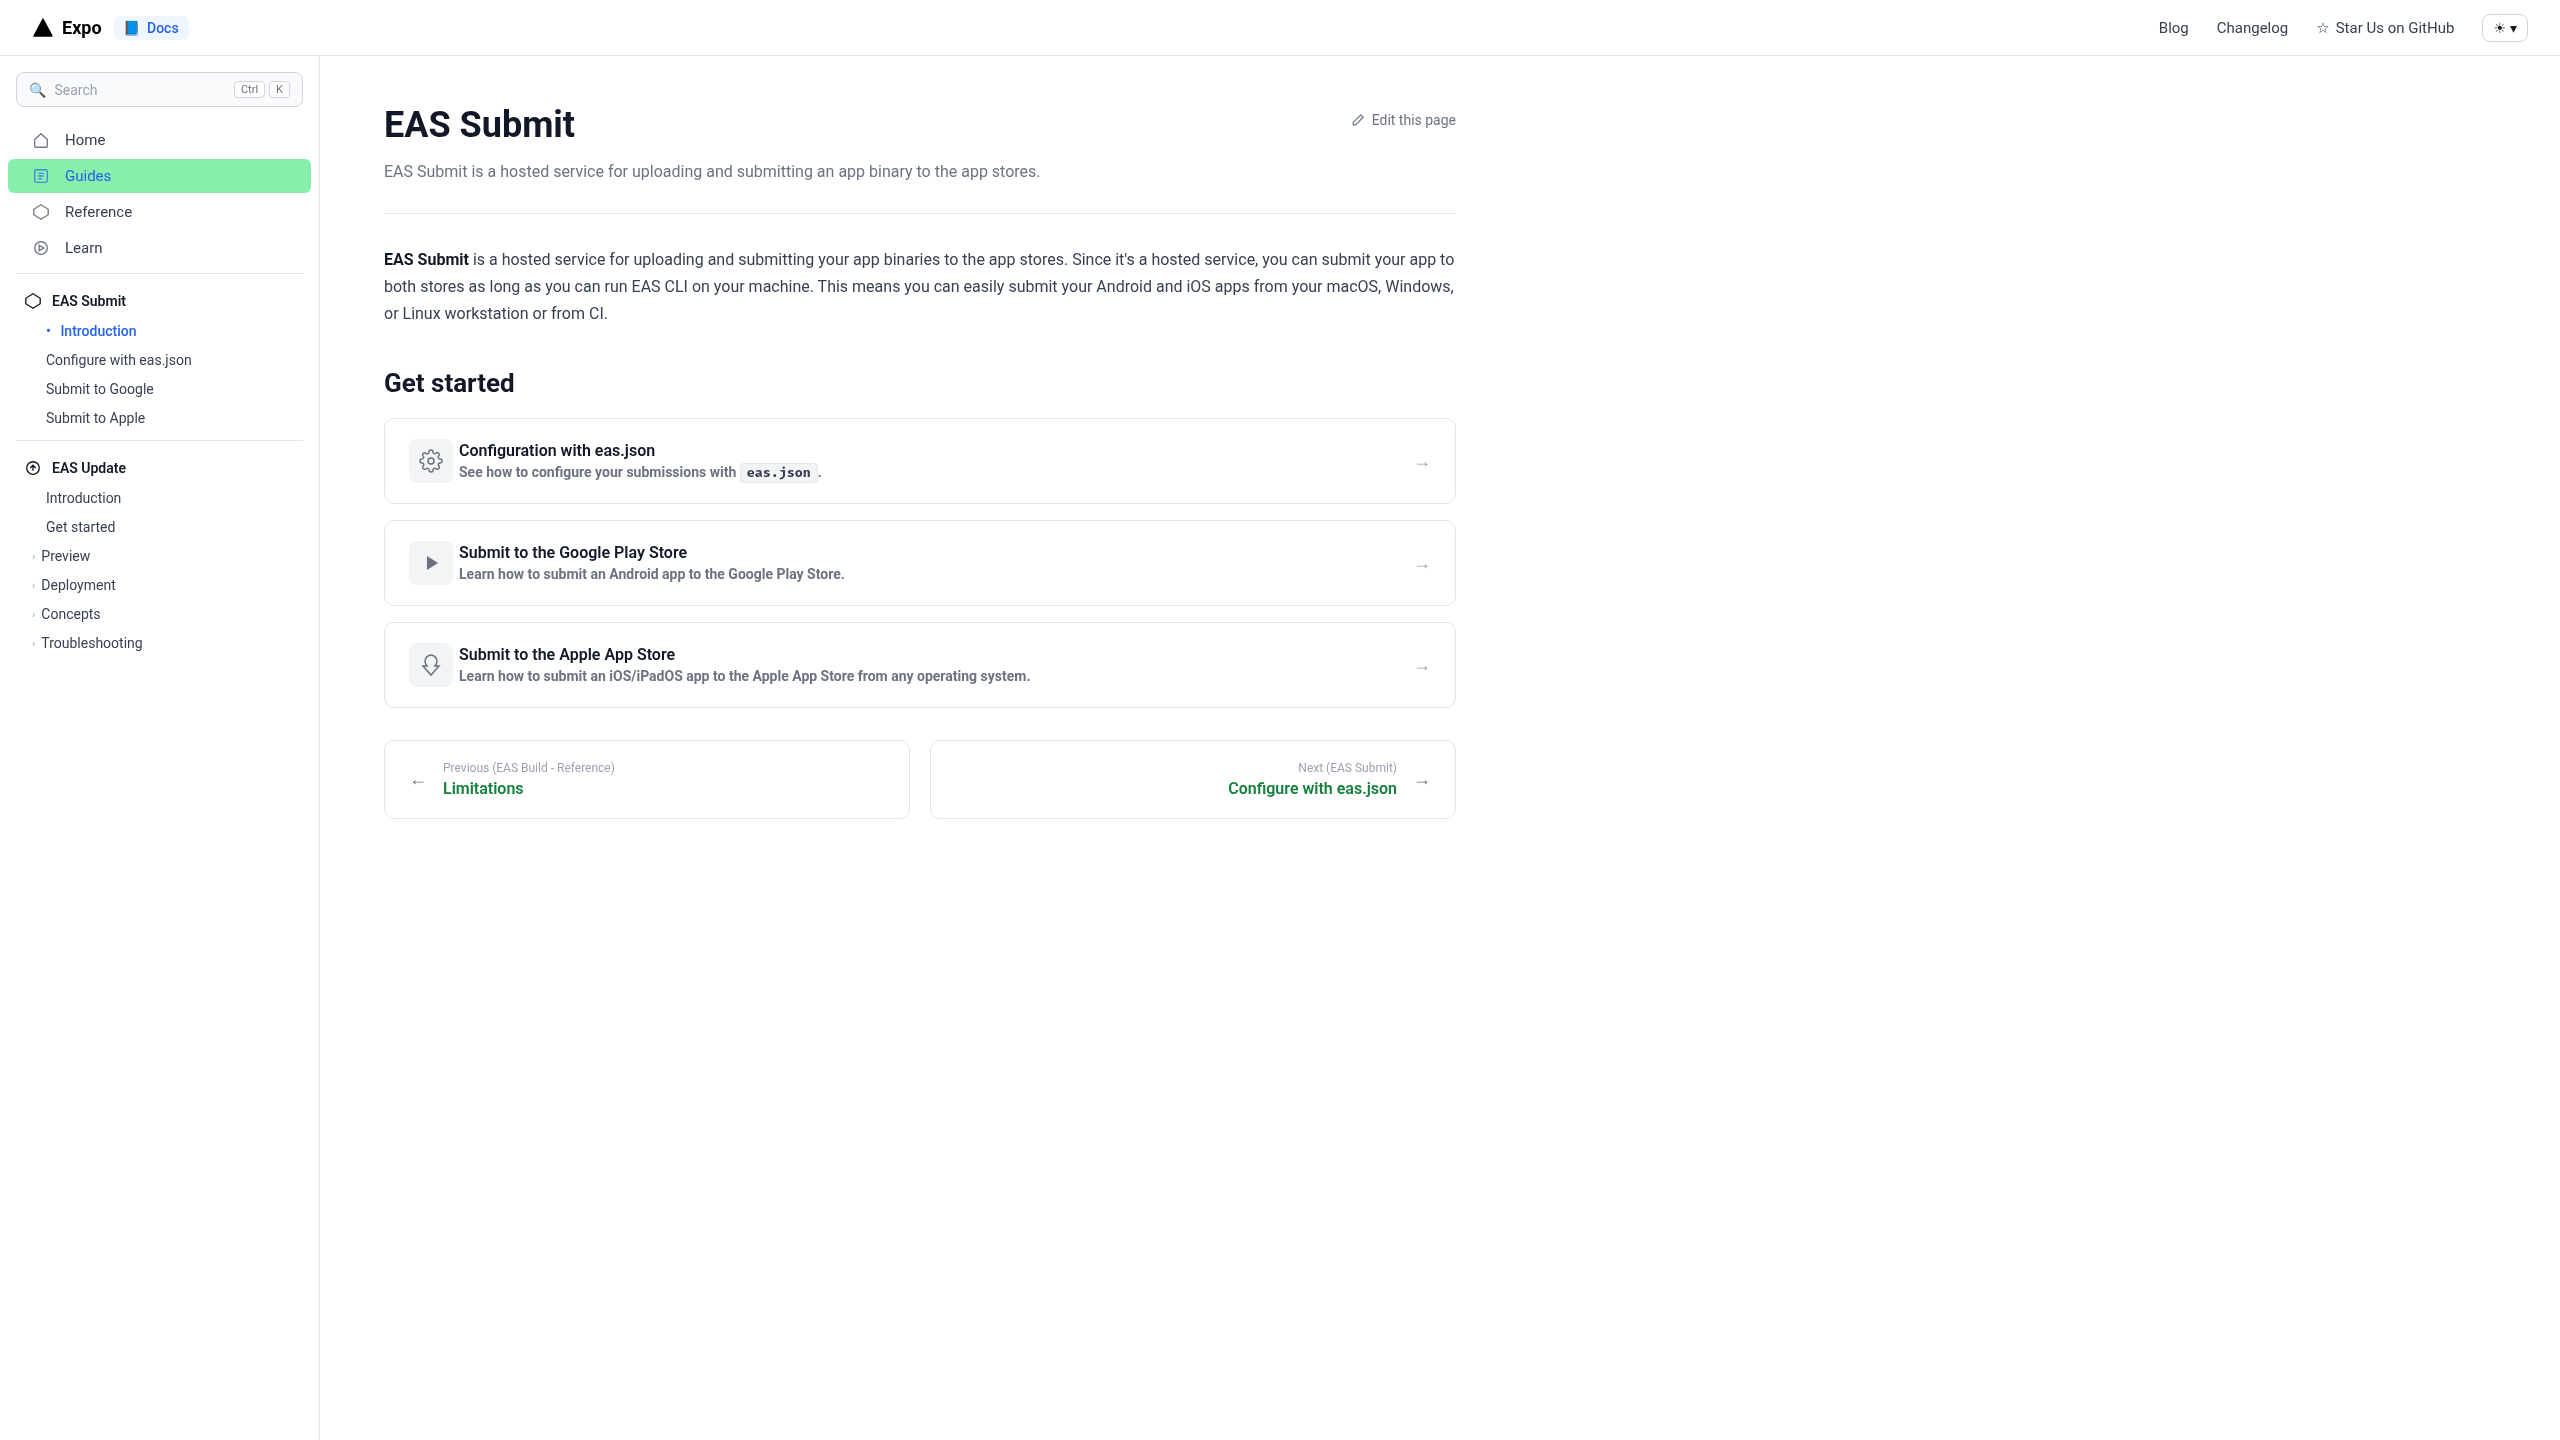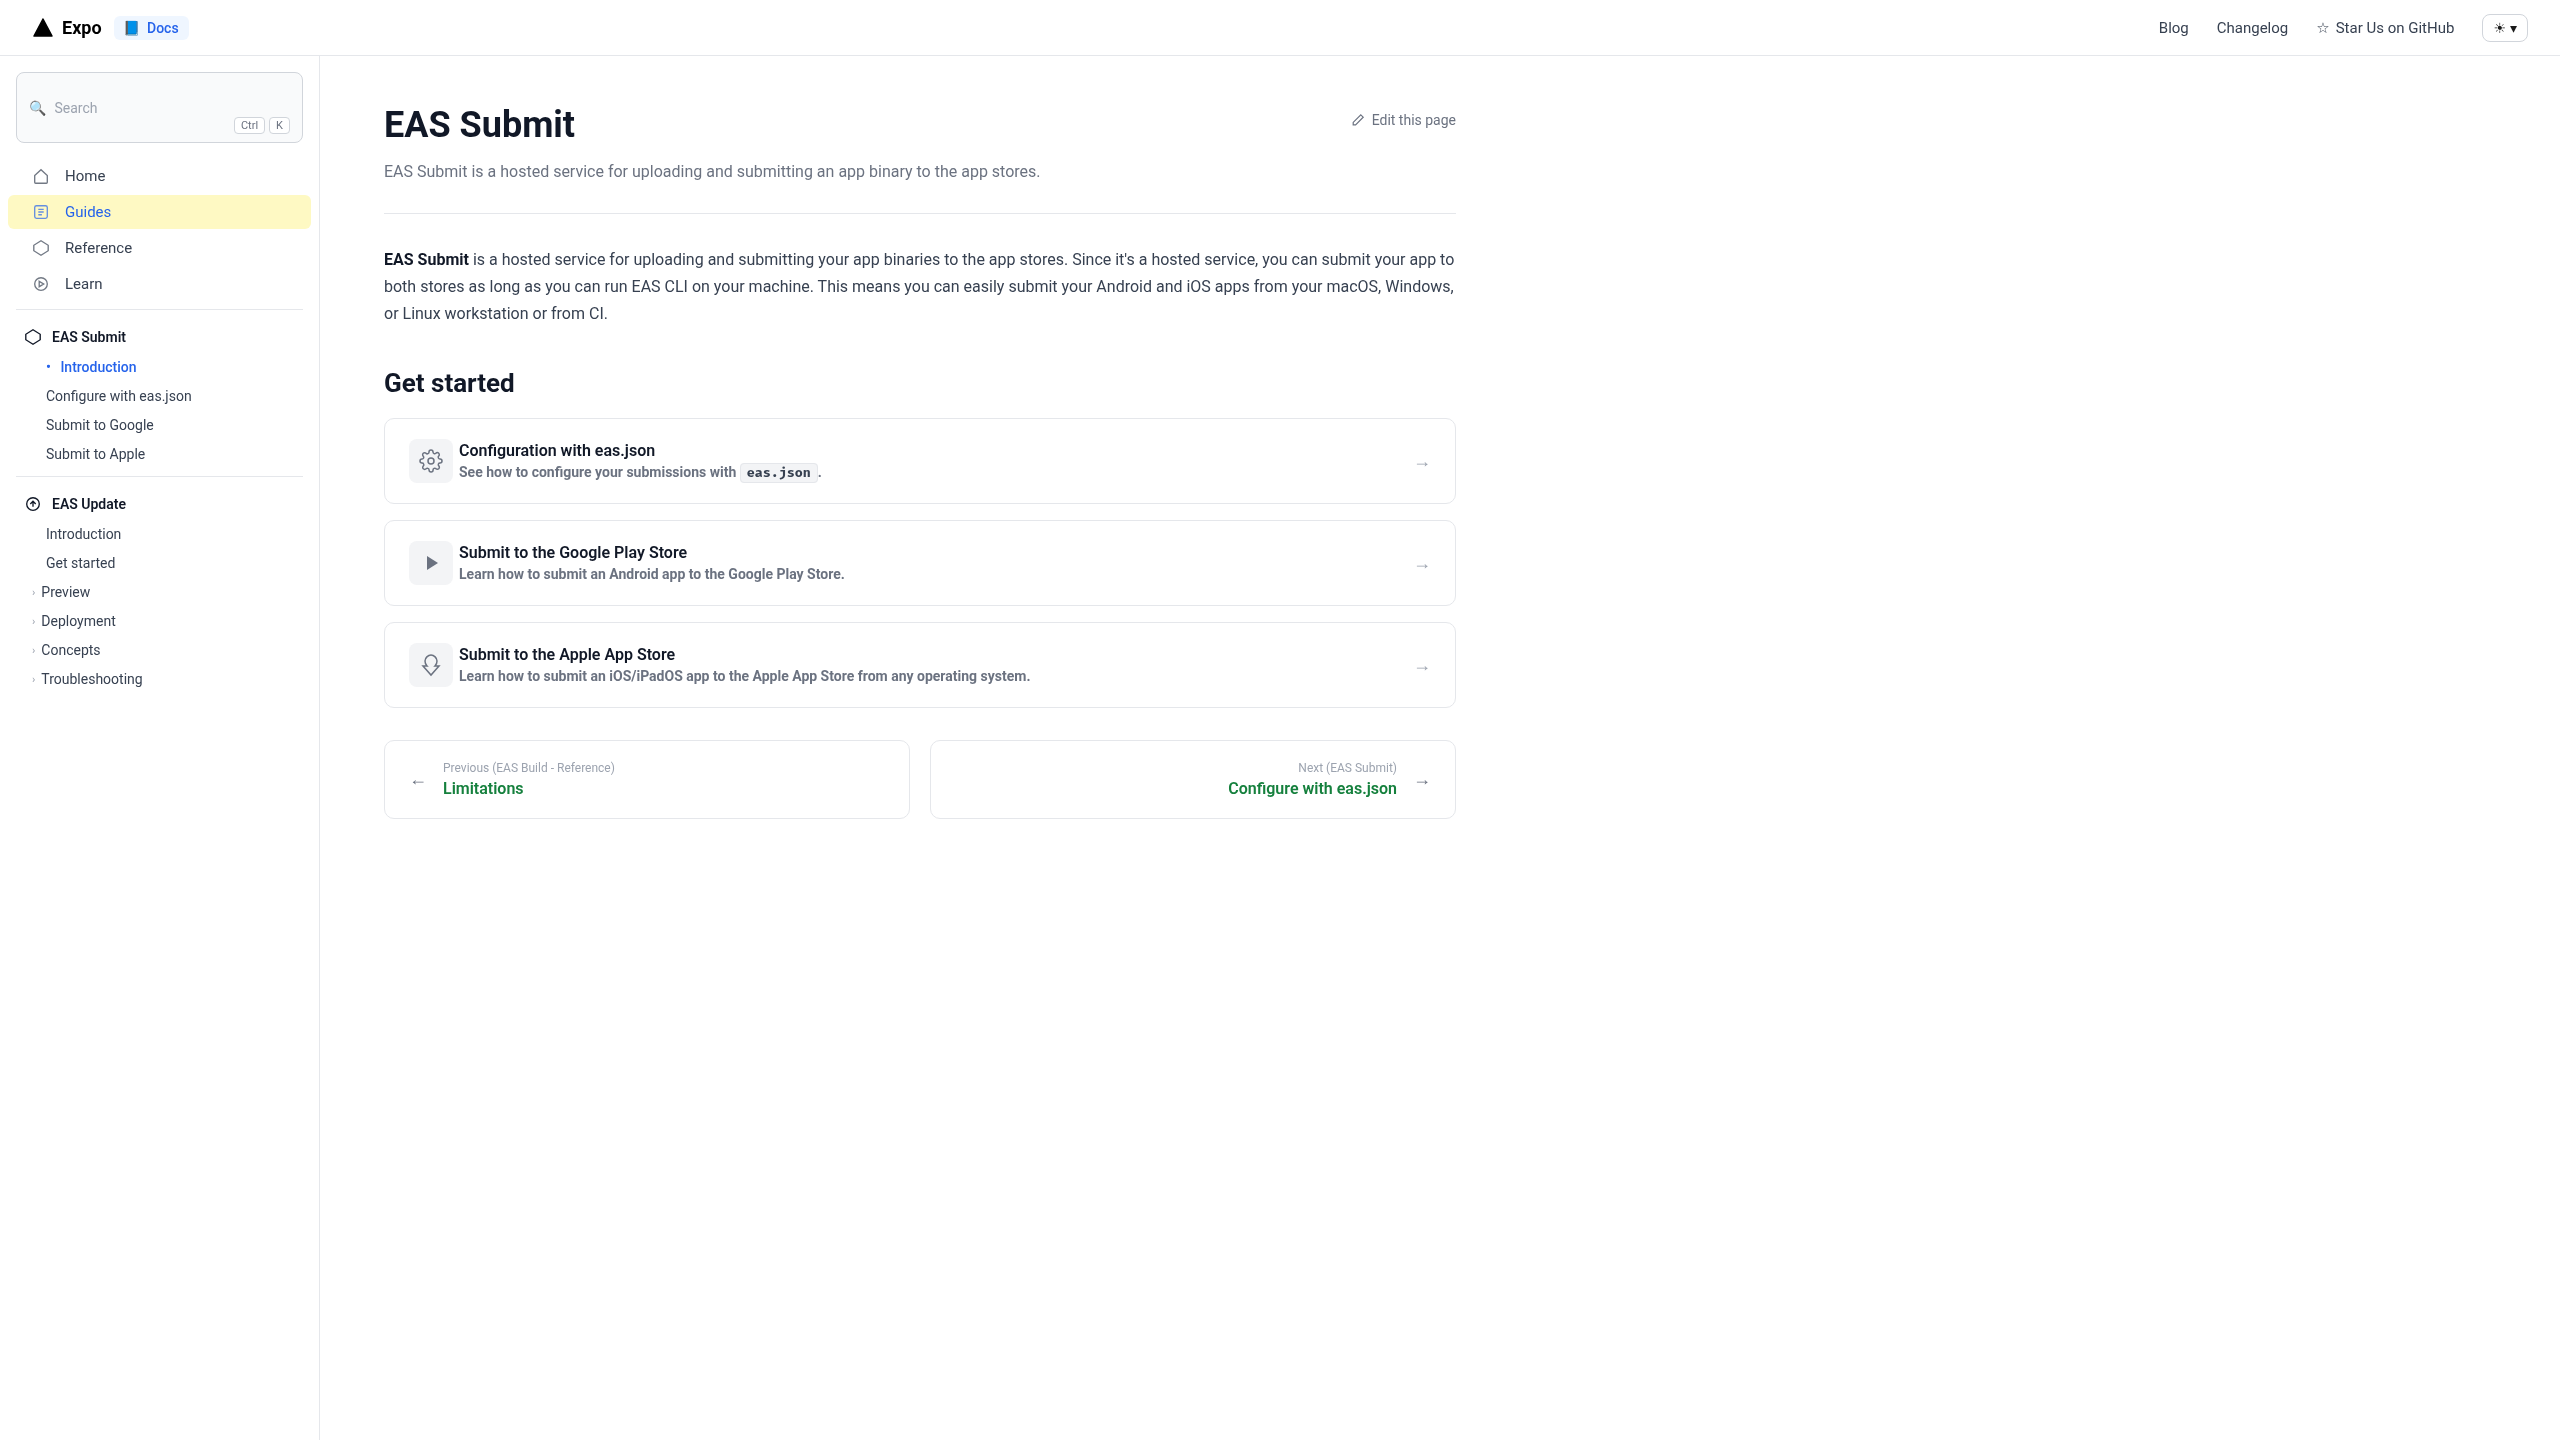--- a/index.html
+++ b/index.html
@@ -40,35 +40,35 @@
 
     .search-box {
       margin: 0 16px 16px;
       display: flex; align-items: center; gap: 8px;
       border: 1px solid #d1d5db; border-radius: 8px;
       padding: 8px 12px; cursor: pointer;
       background: #f9fafb;
     }
     .search-icon { color: #9ca3af; font-size: 14px; }
     .search-text { flex: 1; font-size: 14px; color: #9ca3af; }
-    .kbd-group { display: flex; align-items: center; gap: 4px; margin-top: 36px; }
+    .kbd-group { display: flex; align-items: center; gap: 4px; }
     .kbd {
       border: 1px solid #d1d5db; border-radius: 4px;
       padding: 1px 6px; font-size: 11px; color: #6b7280;
       background: #fff;
     }
 
     .sidebar-divider { height: 1px; background: #e5e7eb; margin: 8px 16px; }
 
     .nav-item {
       display: flex; align-items: flex-start; gap: 15px;
       padding: 8px 24px; font-size: 15px; color: #374151;
       cursor: pointer; border-radius: 6px; margin: 2px 8px;
     }
-    .nav-item.active { background: #fef9c3; color: #2563eb; }
+    .nav-item.active { background: #86efac; color: #2563eb; }
     .nav-icon { width: 18px; height: 18px; opacity: 0.7; }
 
     .sidebar-section-label {
       display: flex; align-items: center; gap: 10px;
       padding: 10px 24px 6px; font-size: 14px; font-weight: 600;
       color: #111827; cursor: pointer;
     }
     .sidebar-section-icon { width: 18px; height: 18px; }
 
     .sub-item {

